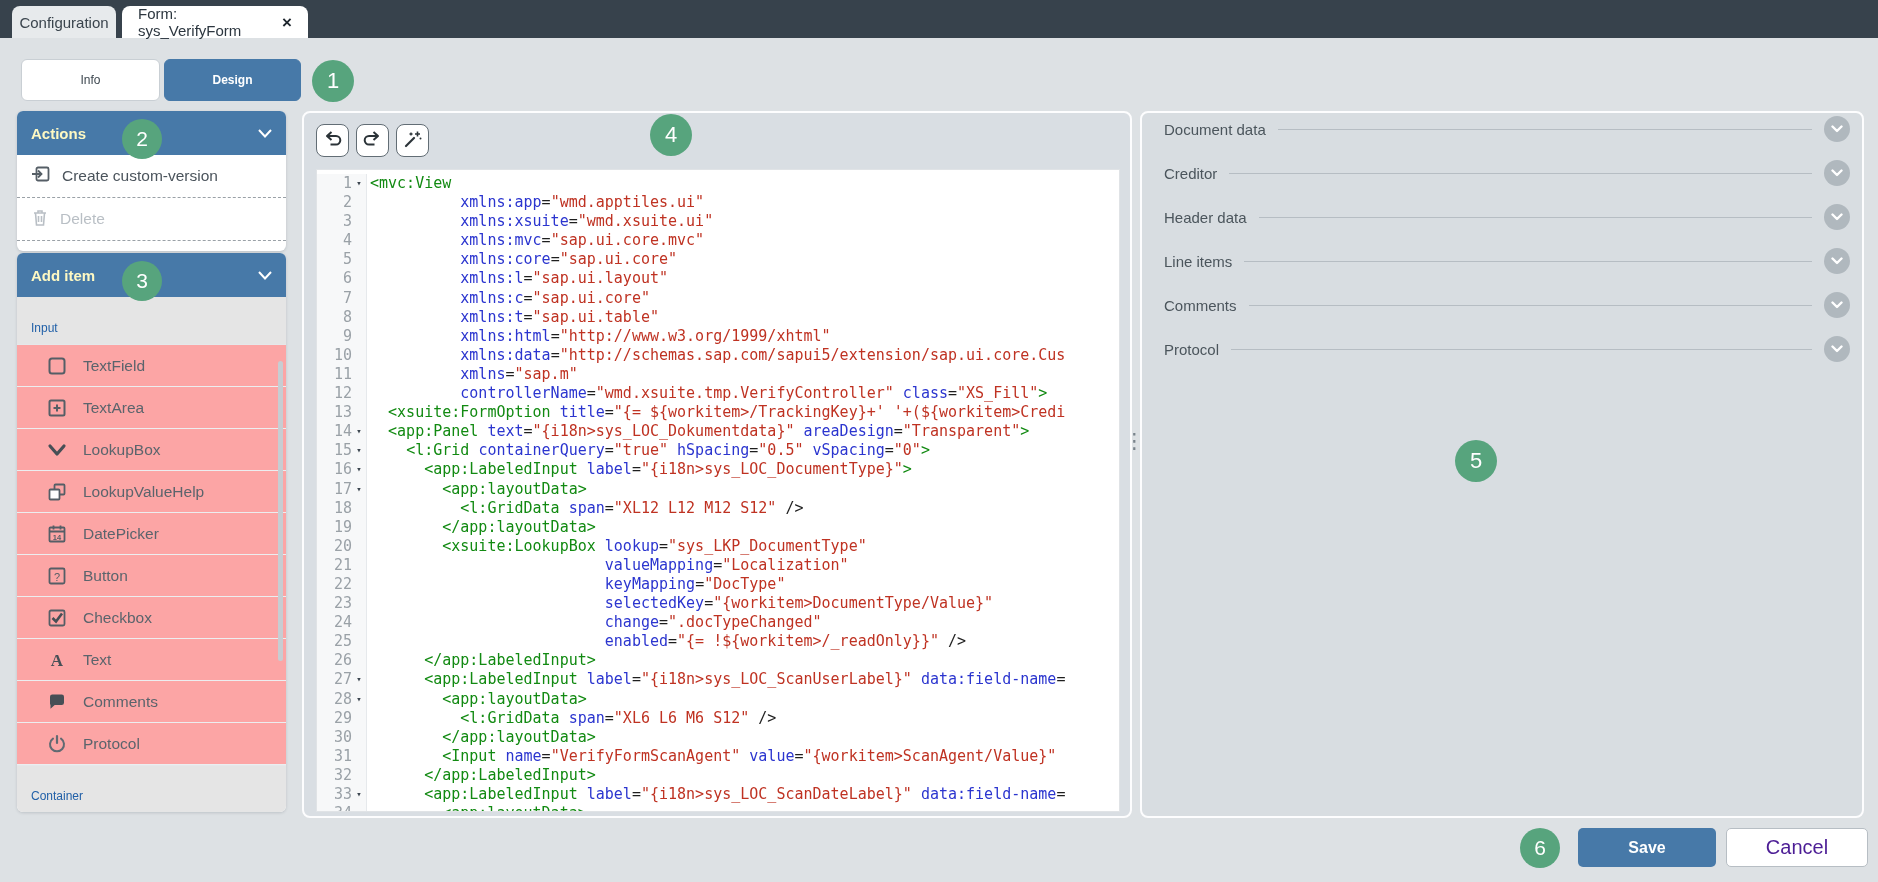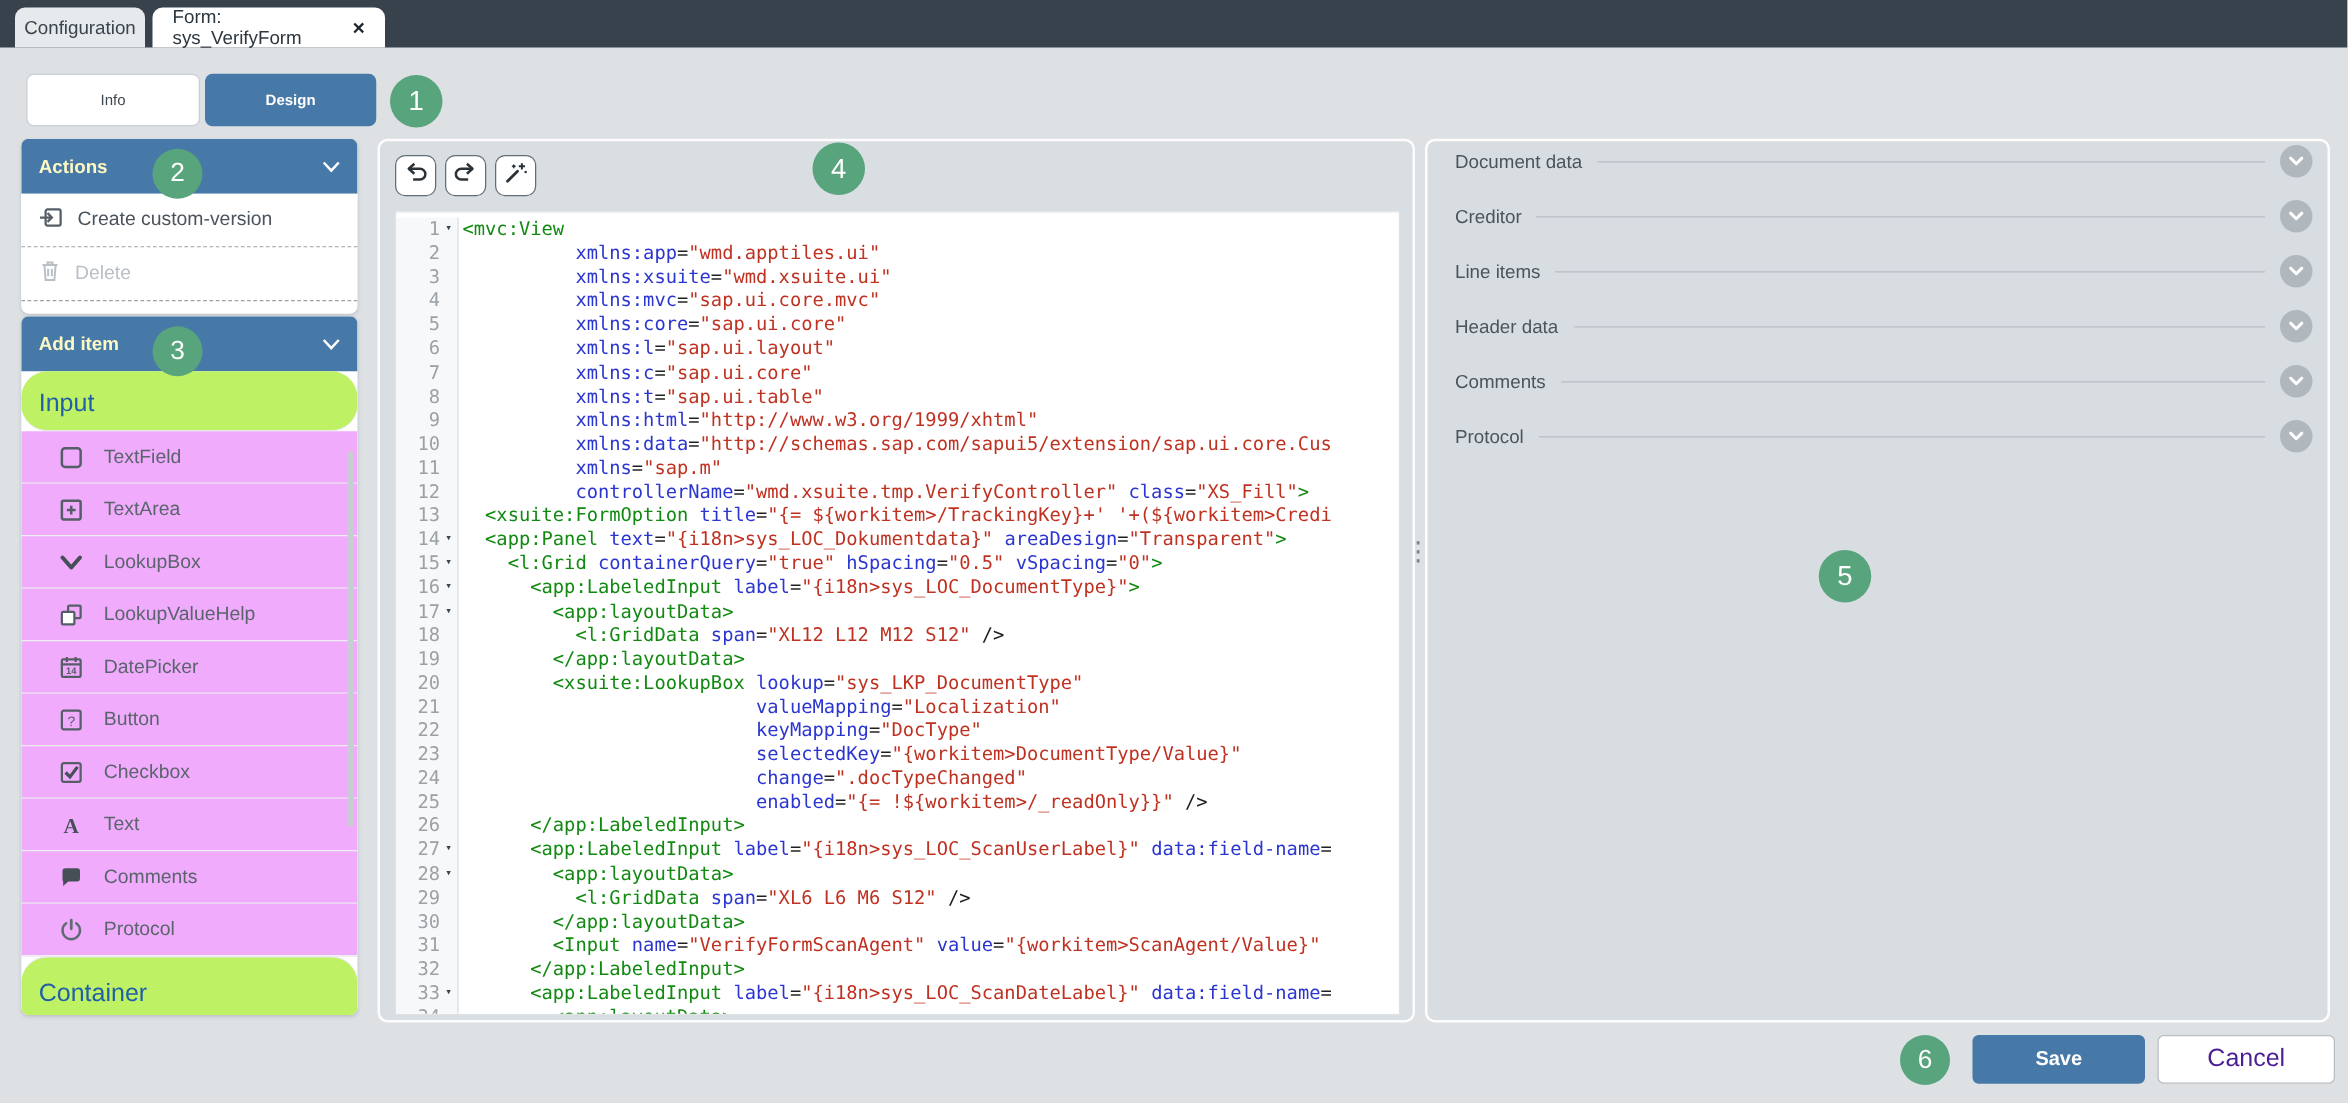--- a/index.html
+++ b/index.html
@@ -28,25 +28,25 @@
            display:flex; align-items:center; justify-content:center; font-size:22px; z-index:30; }
   .badge.small { width:40px; height:40px; font-size:21px; }
 
   
   .panel-header { height:44px; background:#4779a8; color:#fef9c3; display:flex; align-items:center; padding:0 14px; }
   .panel-title { font-size:15px; font-weight:bold; flex:1; }
   .action-row { height:43px; display:flex; align-items:center; padding:12px 14px; gap:11px; font-size:15.5px; color:#4b545c;
                 border-bottom:1px dashed #9aa1a7; cursor:pointer; background:#fff; }
   .action-row.disabled { color:#b9bfc5; cursor:default; }
   .action-row.disabled svg * { stroke:#b9bfc5 !important; fill:none; }
-  .group-row { height:48px; display:flex; align-items:flex-end; padding:0 14px 9px 14px; font-size:20px; color:#2160a8;
-               border-bottom:1px solid #e5e8ea; cursor:pointer; background:#bef264;border-radius:21px; }
+  .group-row { height:48px; display:flex; align-items:flex-end; padding:0 14px 9px 14px; font-size:12px; color:#2160a8;
+               border-bottom:1px solid #e5e8ea; cursor:pointer; background:#e5e5e5; }
   .group-row.bottom { align-items:center; padding:0 14px; border-bottom:none; height:60px; }
   .add-row { height:42px; display:flex; align-items:center; padding:0 10px 0 28px; gap:14px; font-size:15.5px; color:#5b646c;
-             border-bottom:1px solid #eceef0; cursor:pointer; background:#f0abfc; }
+             border-bottom:1px solid #eceef0; cursor:pointer; background:#fca5a5; }
   .add-row .ic { width:24px; height:24px; flex:none; display:flex; align-items:center; justify-content:center; }
   .list-scrollbar { position:absolute; right:3px; top:108px; width:5px; height:300px; background:#c7cdd2; border-radius:3px; z-index:5; }
 
   
   .ed-toolbar { position:absolute; left:12px; top:11px; display:flex; gap:7px; }
   .ed-btn { width:33px; height:33px; background:#fff; border:1.5px solid #626d75; border-radius:8px;
             display:flex; align-items:center; justify-content:center; cursor:pointer; }
   .code-area { position:absolute; left:12px; top:56px; width:804px; height:643px; background:#fff;
                border:1px solid #e0e3e6; overflow:hidden; cursor:text; }
   .code-lines { padding-top:4px; font-family:"DejaVu Sans Mono", monospace; font-size:15px; line-height:19.1px; }
@@ -446,30 +446,30 @@
       <div class="rp-row">
         <span class="rp-label">Creditor</span>
         <span class="rp-line"></span>
         <span class="rp-chevron">
           <svg width="12" height="8" viewBox="0 0 12 8">
             <polyline points="1.5,1.5 6,6 10.5,1.5" fill="none" stroke="#fff" stroke-width="2.4" stroke-linecap="round" stroke-linejoin="round"></polyline>
           </svg>
         </span>
       </div>
       <div class="rp-row">
+        <span class="rp-label">Header data</span>
+        <span class="rp-line"></span>
+        <span class="rp-chevron">
+          <svg width="12" height="8" viewBox="0 0 12 8">
+            <polyline points="1.5,1.5 6,6 10.5,1.5" fill="none" stroke="#fff" stroke-width="2.4" stroke-linecap="round" stroke-linejoin="round"></polyline>
+          </svg>
+        </span>
+      </div>
+      <div class="rp-row">
         <span class="rp-label">Line items</span>
-        <span class="rp-line"></span>
-        <span class="rp-chevron">
-          <svg width="12" height="8" viewBox="0 0 12 8">
-            <polyline points="1.5,1.5 6,6 10.5,1.5" fill="none" stroke="#fff" stroke-width="2.4" stroke-linecap="round" stroke-linejoin="round"></polyline>
-          </svg>
-        </span>
-      </div>
-      <div class="rp-row">
-        <span class="rp-label">Header data</span>
         <span class="rp-line"></span>
         <span class="rp-chevron">
           <svg width="12" height="8" viewBox="0 0 12 8">
             <polyline points="1.5,1.5 6,6 10.5,1.5" fill="none" stroke="#fff" stroke-width="2.4" stroke-linecap="round" stroke-linejoin="round"></polyline>
           </svg>
         </span>
       </div>
       <div class="rp-row">
         <span class="rp-label">Comments</span>
         <span class="rp-line"></span>

